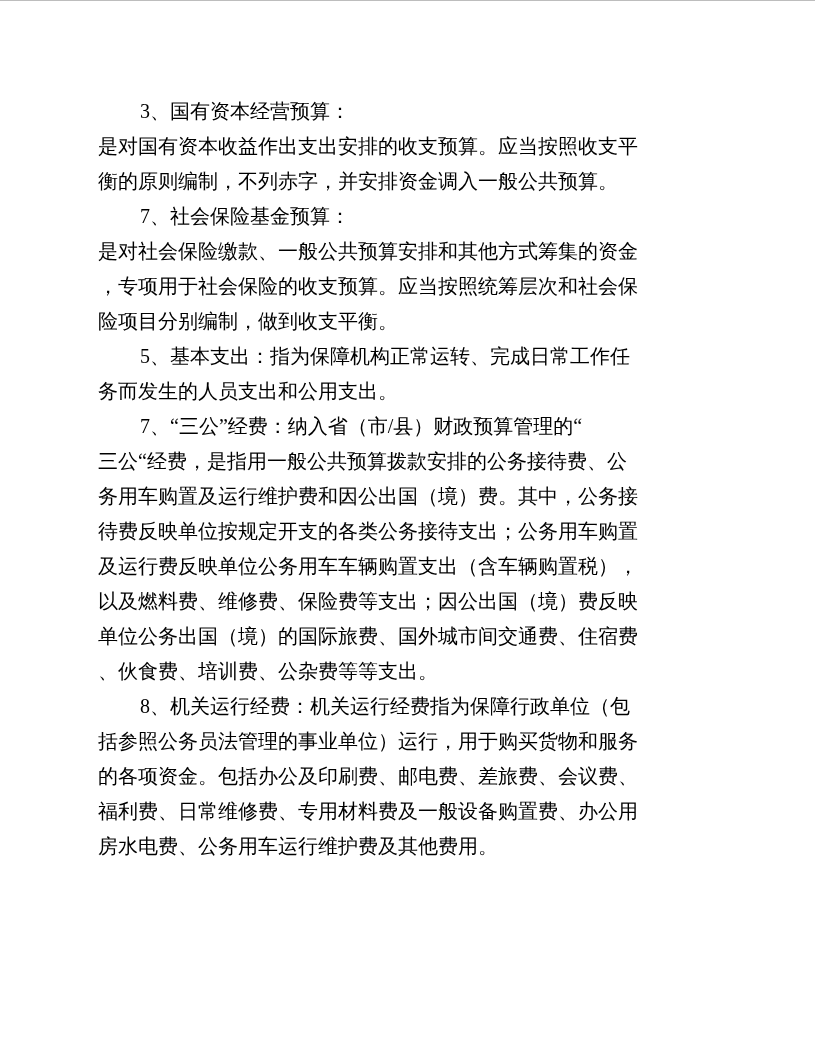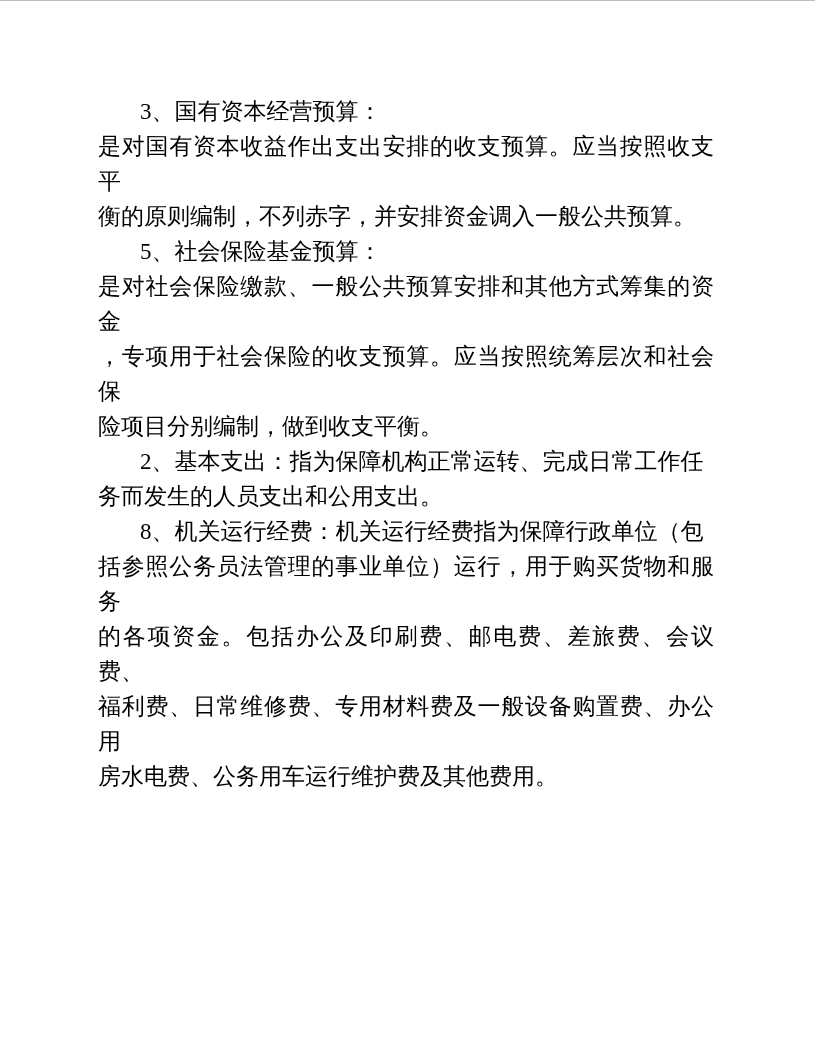--- a/index.html
+++ b/index.html
@@ -23,45 +23,53 @@
     height: 1px;
   }
   .doc-body {
     position: absolute;
     left: 98px;
     top: 94px;
     width: 616px;
   }
   .para {
     margin: 0;
-    font-size: 23px;
+    font-size: 20px;
     line-height: 35px;
     white-space: pre-line;
     text-indent: 42px;
     letter-spacing: 0px;
     text-align: justify;
   }
 </style>
 </head>
 <body>
 
 <div class="page">
   <div class="top-divider" style="background: rgb(189, 189, 189);"></div>
 
   <div class="doc-body">
     <div>
         <p class="para">3、国有资本经营预算：
 是对国有资本收益作出支出安排的收支预算。应当按照收支平
 衡的原则编制，不列赤字，并安排资金调入一般公共预算。</p>
-        <p class="para">5、社会保险基金预算：
+        <p class="para">7、社会保险基金预算：
 是对社会保险缴款、一般公共预算安排和其他方式筹集的资金
 ，专项用于社会保险的收支预算。应当按照统筹层次和社会保
 险项目分别编制，做到收支平衡。</p>
-        <p class="para">2、基本支出：指为保障机构正常运转、完成日常工作任
+        <p class="para">5、基本支出：指为保障机构正常运转、完成日常工作任
 务而发生的人员支出和公用支出。</p>
+        <p class="para">7、“三公”经费：纳入省（市/县）财政预算管理的“
+三公“经费，是指用一般公共预算拨款安排的公务接待费、公
+务用车购置及运行维护费和因公出国（境）费。其中，公务接
+待费反映单位按规定开支的各类公务接待支出；公务用车购置
+及运行费反映单位公务用车车辆购置支出（含车辆购置税），
+以及燃料费、维修费、保险费等支出；因公出国（境）费反映
+单位公务出国（境）的国际旅费、国外城市间交通费、住宿费
+、伙食费、培训费、公杂费等等支出。</p>
         <p class="para">8、机关运行经费：机关运行经费指为保障行政单位（包
 括参照公务员法管理的事业单位）运行，用于购买货物和服务
 的各项资金。包括办公及印刷费、邮电费、差旅费、会议费、
 福利费、日常维修费、专用材料费及一般设备购置费、办公用
 房水电费、公务用车运行维护费及其他费用。</p>
       </div>
 
   </div>
 </div>
 

